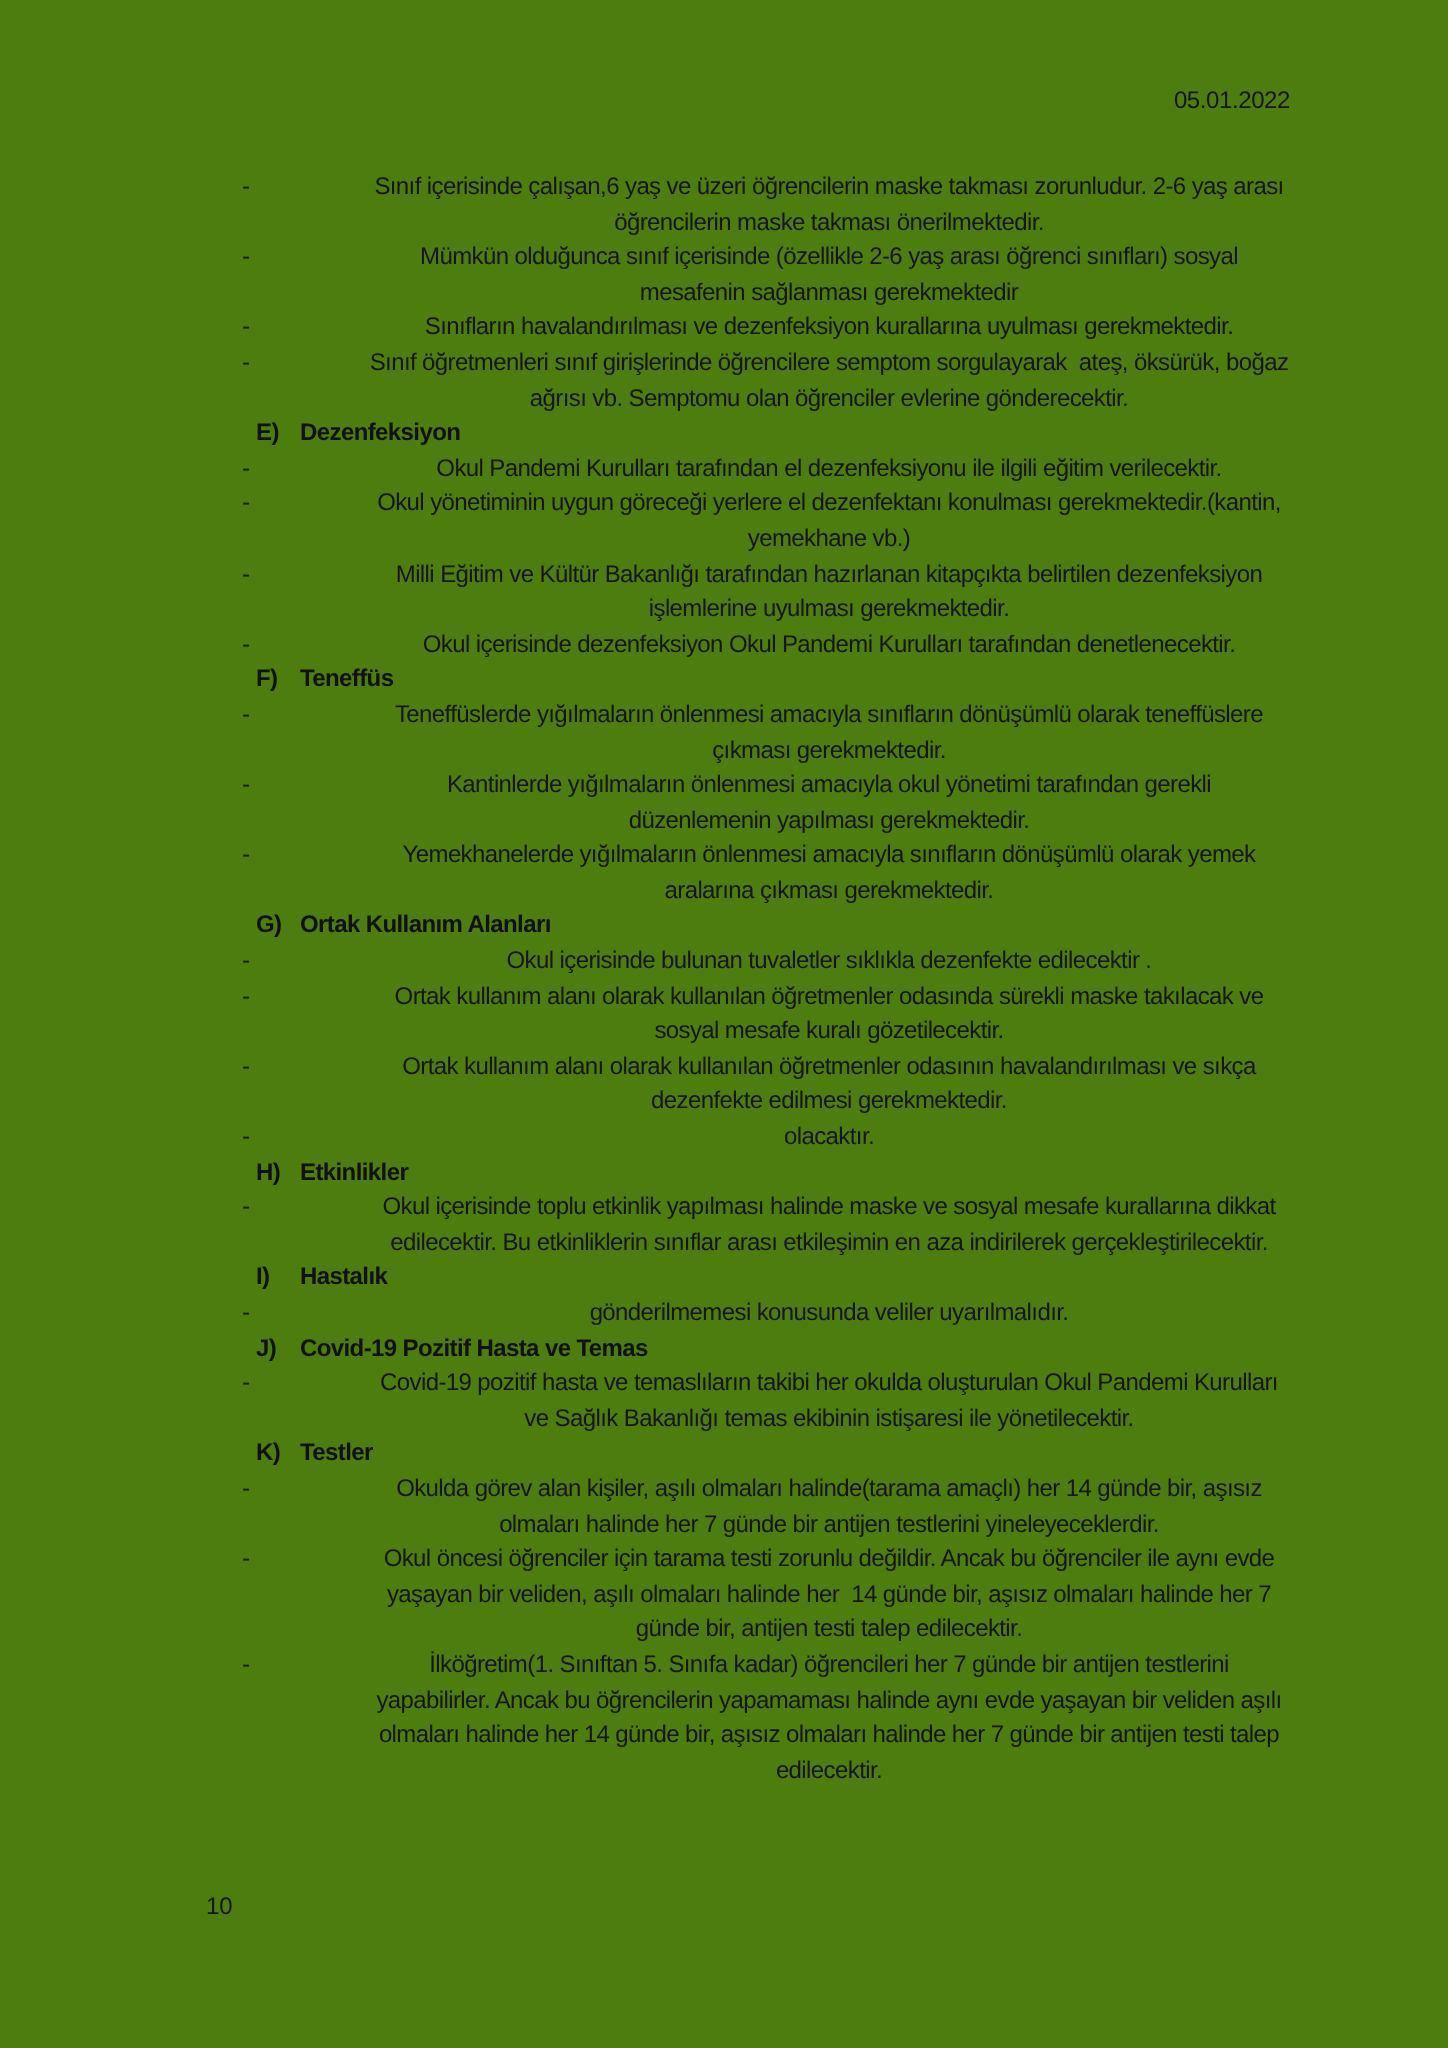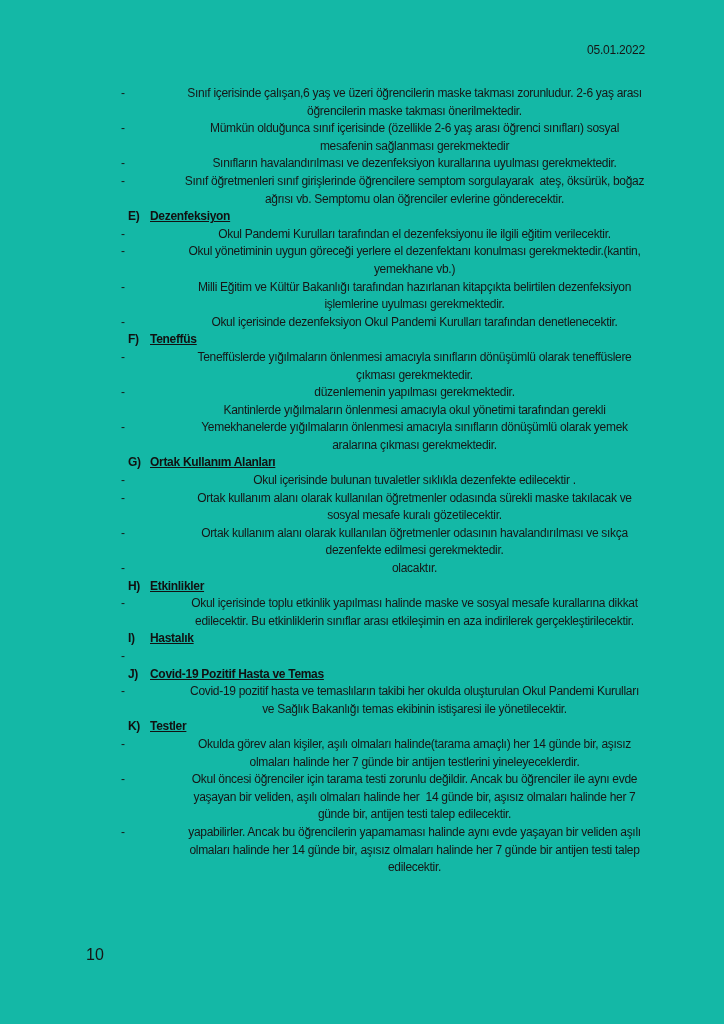--- a/index.html
+++ b/index.html
@@ -4,21 +4,21 @@
 <style>
   html, body {
     margin: 0;
     padding: 0;
     background: #ffffff;
   }
   .page {
     position: relative;
     width: 724px;
     height: 1024px;
-    background: #14b8a6;
+    background: #4d7c0f;
     font-family: "Liberation Sans", sans-serif;
     color: #161616;
     overflow: hidden;
   }
   .doc-date {
     position: absolute;
     top: 43px;
     right: 79px;
     font-size: 12px;
     letter-spacing: -0.2px;
@@ -53,27 +53,26 @@
     margin-left: 7px;
     font-weight: bold;
     color: #111111;
   }
   .heading-label {
     flex: 0 0 22px;
     width: 22px;
   }
   .heading-title {
     white-space: pre;
-    text-decoration: underline;
   }
   .page-number {
     position: absolute;
-    left: 86px;
+    left: 103px;
     top: 946px;
-    font-size: 16px;
+    font-size: 12px;
   }
 </style>
 </head>
 <body>
 
 <div class="page">
   <div class="doc-date">05.01.2022</div>
 
   <div class="doc-body" id="doc-body">
       <div class="bullet-row">
@@ -140,22 +139,22 @@
       <div class="bullet-row">
         <span class="bullet-marker">-</span>
         <div class="item-lines">
           <div class="item-line">Teneffüslerde yığılmaların önlenmesi amacıyla sınıfların dönüşümlü olarak teneffüslere</div>
           <div class="item-line">çıkması gerekmektedir.</div>
         </div>
       </div>
       <div class="bullet-row">
         <span class="bullet-marker">-</span>
         <div class="item-lines">
+          <div class="item-line">Kantinlerde yığılmaların önlenmesi amacıyla okul yönetimi tarafından gerekli</div>
           <div class="item-line">düzenlemenin yapılması gerekmektedir.</div>
-          <div class="item-line">Kantinlerde yığılmaların önlenmesi amacıyla okul yönetimi tarafından gerekli</div>
         </div>
       </div>
       <div class="bullet-row">
         <span class="bullet-marker">-</span>
         <div class="item-lines">
           <div class="item-line">Yemekhanelerde yığılmaların önlenmesi amacıyla sınıfların dönüşümlü olarak yemek</div>
           <div class="item-line">aralarına çıkması gerekmektedir.</div>
         </div>
       </div>
       <div class="heading-row">
@@ -199,20 +198,21 @@
           <div class="item-line">edilecektir. Bu etkinliklerin sınıflar arası etkileşimin en aza indirilerek gerçekleştirilecektir.</div>
         </div>
       </div>
       <div class="heading-row">
         <span class="heading-label">I)</span>
         <span class="heading-title">Hastalık</span>
       </div>
       <div class="bullet-row">
         <span class="bullet-marker">-</span>
         <div class="item-lines">
+          <div class="item-line">gönderilmemesi konusunda veliler uyarılmalıdır.</div>
         </div>
       </div>
       <div class="heading-row">
         <span class="heading-label">J)</span>
         <span class="heading-title">Covid-19 Pozitif Hasta ve Temas</span>
       </div>
       <div class="bullet-row">
         <span class="bullet-marker">-</span>
         <div class="item-lines">
           <div class="item-line">Covid-19 pozitif hasta ve temaslıların takibi her okulda oluşturulan Okul Pandemi Kurulları</div>
@@ -234,20 +234,21 @@
         <span class="bullet-marker">-</span>
         <div class="item-lines">
           <div class="item-line">Okul öncesi öğrenciler için tarama testi zorunlu değildir. Ancak bu öğrenciler ile aynı evde</div>
           <div class="item-line">yaşayan bir veliden, aşılı olmaları halinde her  14 günde bir, aşısız olmaları halinde her 7</div>
           <div class="item-line">günde bir, antijen testi talep edilecektir.</div>
         </div>
       </div>
       <div class="bullet-row">
         <span class="bullet-marker">-</span>
         <div class="item-lines">
+          <div class="item-line">İlköğretim(1. Sınıftan 5. Sınıfa kadar) öğrencileri her 7 günde bir antijen testlerini</div>
           <div class="item-line">yapabilirler. Ancak bu öğrencilerin yapamaması halinde aynı evde yaşayan bir veliden aşılı</div>
           <div class="item-line">olmaları halinde her 14 günde bir, aşısız olmaları halinde her 7 günde bir antijen testi talep</div>
           <div class="item-line">edilecektir.</div>
         </div>
       </div>
     </div>
 
   <div class="page-number">10</div>
 </div>
 

